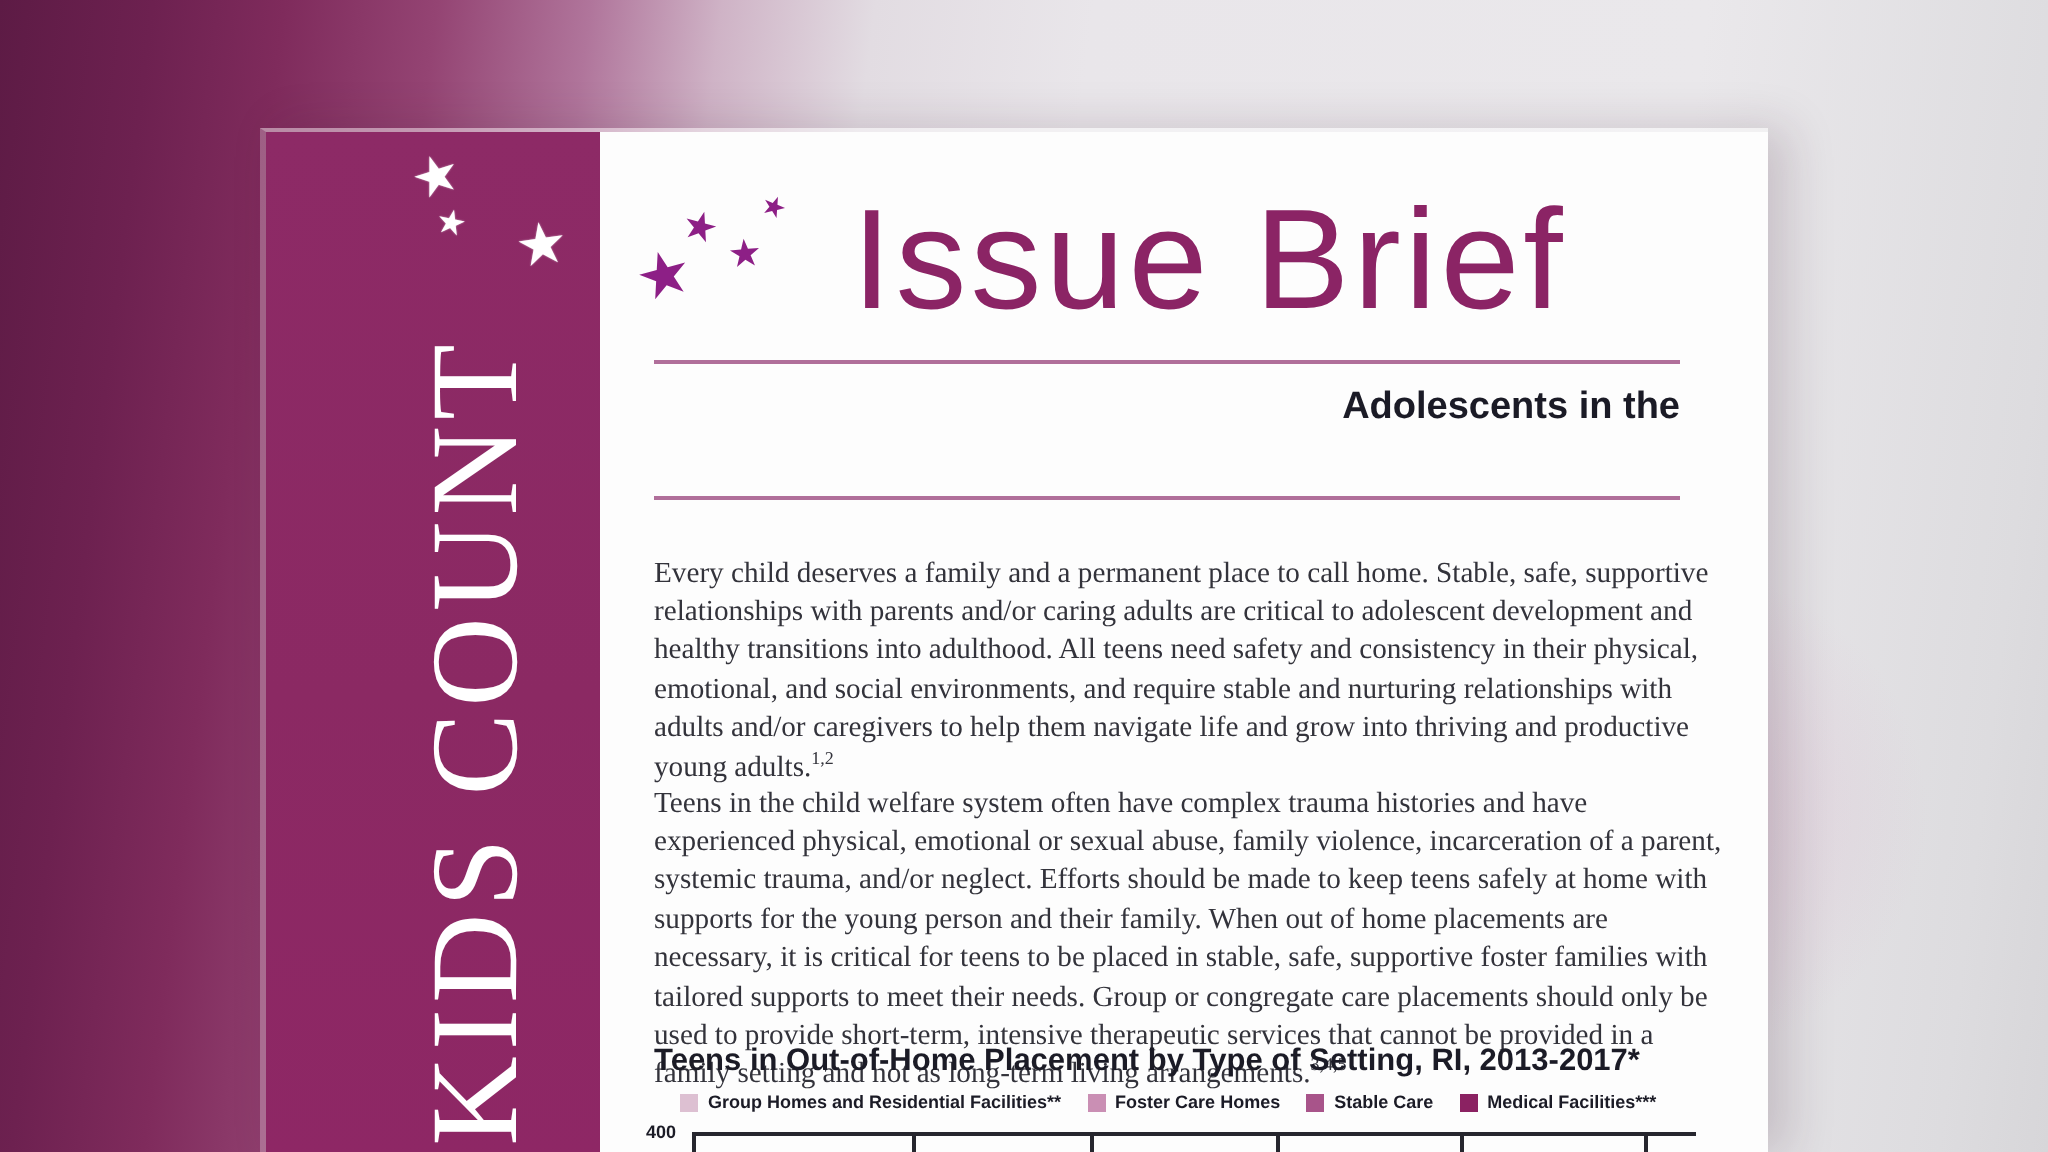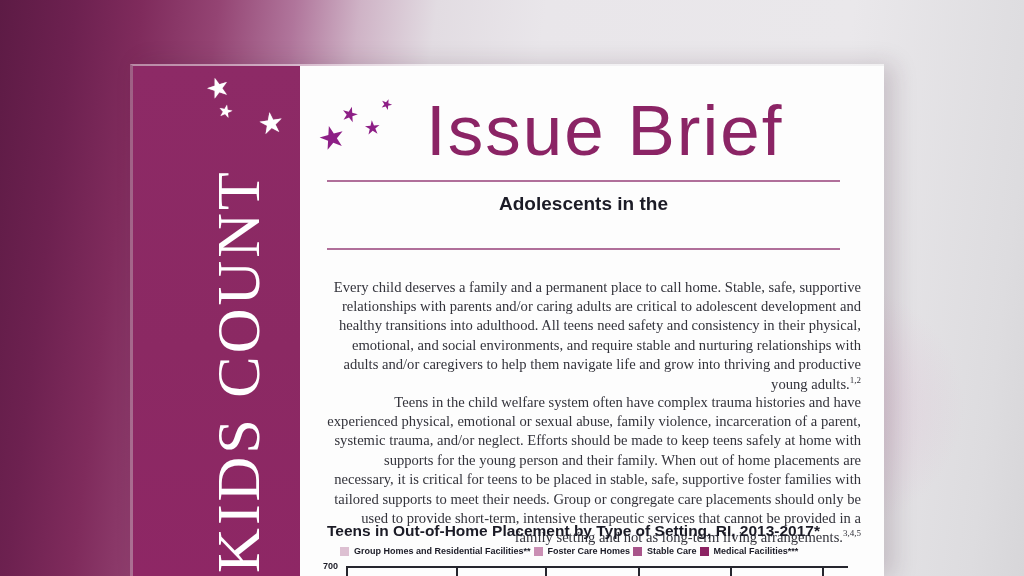--- a/index.html
+++ b/index.html
@@ -51,38 +51,38 @@
   .title-star-m2{left:64px;top:52px;font-size:19px;transform:rotate(-5deg);}
   .masthead-title{
     position:absolute;left:126px;top:24px;
     font-family:"Liberation Sans",sans-serif;font-weight:300;
     font-size:71px;letter-spacing:2px;color:#8b2465;white-space:nowrap;
   }
   .rule{position:absolute;left:27px;width:513px;height:2px;background:#b06f9a;}
   .rule-1{top:114px;}
   .rule-2{top:182px;}
   .doc-heading{
-    position:absolute;left:27px;top:126px;width:513px;text-align:center;
+    position:absolute;left:27px;top:126px;width:513px;text-align:right;
     font-family:"Liberation Sans",sans-serif;font-weight:bold;
     font-size:19px;line-height:23px;color:#1b1b26;
   }
   .para{
     position:absolute;left:27px;width:534px;
-    font-size:14.6px;line-height:19.4px;text-align:right;color:#33333b;
+    font-size:14.6px;line-height:19.4px;text-align:left;color:#33333b;
   }
   .para-1{top:197px;}
   .para-2{top:312px;}
   .para sup{font-size:9px;line-height:0;}
   .chart-title{
     position:absolute;left:27px;top:456px;width:534px;
     font-family:"Liberation Sans",sans-serif;font-weight:bold;
     font-size:15.5px;color:#1b1b26;white-space:nowrap;
   }
   .legend{
-    position:absolute;left:40px;top:480px;display:flex;align-items:center;gap:3px;
+    position:absolute;left:40px;top:480px;display:flex;align-items:center;gap:13px;
     font-family:"Liberation Sans",sans-serif;
   }
   .legend-item{display:flex;align-items:center;gap:5px;}
   .legend-swatch{width:9px;height:9px;flex:none;}
   .legend-label{font-size:9px;font-weight:bold;color:#1b1b26;white-space:nowrap;}
   .y-tick{
     position:absolute;left:23px;top:495px;
     font-family:"Liberation Sans",sans-serif;font-size:9px;font-weight:bold;color:#1b1b26;
   }
   .chart-frame{
@@ -147,21 +147,21 @@
       <div class="legend-item">
         <span class="legend-swatch" style="background: rgb(168, 84, 138);"></span>
         <span class="legend-label">Stable Care</span>
       </div>
       <div class="legend-item">
         <span class="legend-swatch" style="background: rgb(139, 34, 98);"></span>
         <span class="legend-label">Medical Facilities***</span>
       </div>
     </div>
 
-    <div class="y-tick">700</div>
+    <div class="y-tick">400</div>
 
     <div class="chart-frame">
       <span class="gridline g1"></span>
       <span class="gridline g2"></span>
       <span class="gridline g3"></span>
       <span class="gridline g4"></span>
       <span class="gridline g5"></span>
       <span class="bar-label bl-1">18</span>
       <span class="bar-label bl-2">25</span>
     </div>

